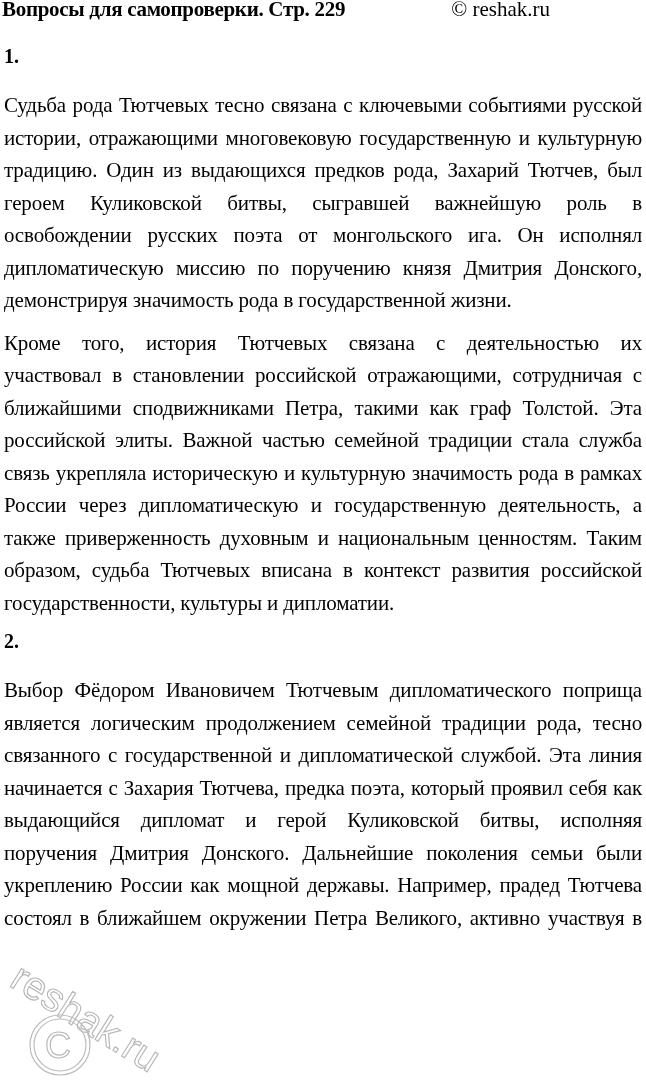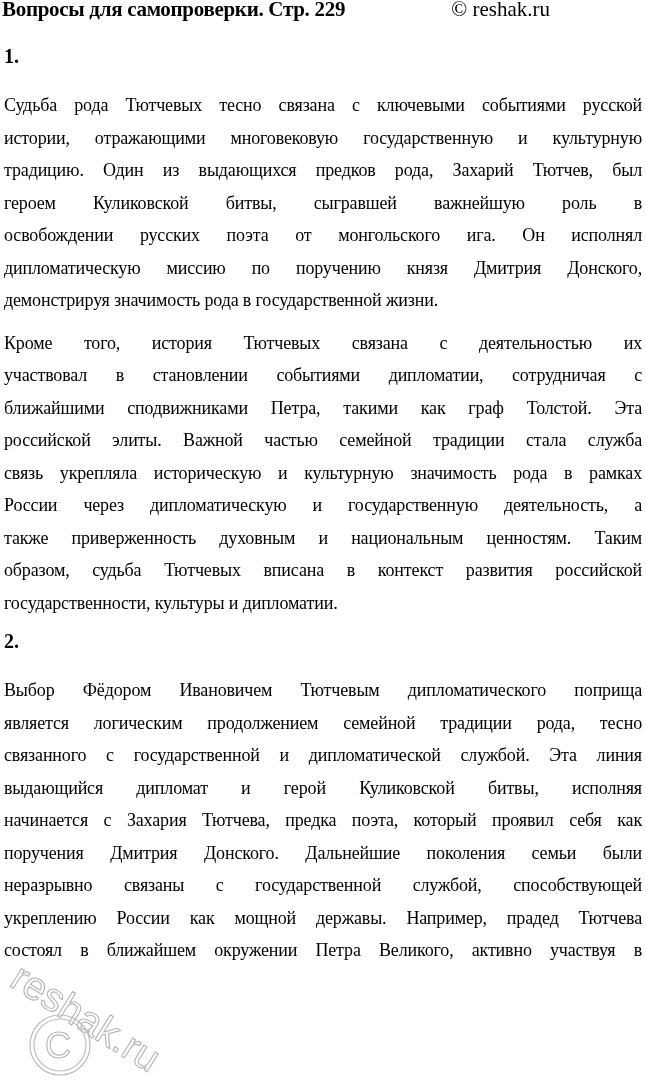--- a/index.html
+++ b/index.html
@@ -45,21 +45,21 @@
       width: 638px;
     }
     .q-number {
       font-weight: bold;
       font-size: 20px;
       line-height: 24px;
       height: 24px;
       margin: 0 0 21px 0;
     }
     .para {
-      font-size: 18px;
+      font-size: 21px;
       line-height: 32.5px;
       text-align: justify;
       margin: 0 0 10px 0;
       letter-spacing: -0.15px;
     }
     .para .line {
       display: block;
       text-align: justify;
       text-align-last: justify;
       white-space: nowrap;
@@ -96,40 +96,39 @@
     <span class="line">истории, отражающими многовековую государственную и культурную</span>
     <span class="line">традицию. Один из выдающихся предков рода, Захарий Тютчев, был</span>
     <span class="line">героем Куликовской битвы, сыгравшей важнейшую роль в</span>
     <span class="line">освобождении русских поэта от монгольского ига. Он исполнял</span>
     <span class="line">дипломатическую миссию по поручению князя Дмитрия Донского,</span>
     <span class="line last">демонстрируя значимость рода в государственной жизни.</span>
   </div>
 
   <div class="para">
     <span class="line">Кроме того, история Тютчевых связана с деятельностью их</span>
-    <span class="line">участвовал в становлении событиями дипломатии, сотрудничая с</span>
+    <span class="line">участвовал в становлении российской отражающими, сотрудничая с</span>
     <span class="line">ближайшими сподвижниками Петра, такими как граф Толстой. Эта</span>
     <span class="line">российской элиты. Важной частью семейной традиции стала служба</span>
     <span class="line">связь укрепляла историческую и культурную значимость рода в рамках</span>
     <span class="line">России через дипломатическую и государственную деятельность, а</span>
     <span class="line">также приверженность духовным и национальным ценностям. Таким</span>
     <span class="line">образом, судьба Тютчевых вписана в контекст развития российской</span>
     <span class="line last">государственности, культуры и дипломатии.</span>
   </div>
 
   <div class="q-number" id="q2-num">2.</div>
 
   <div class="para">
     <span class="line">Выбор Фёдором Ивановичем Тютчевым дипломатического поприща</span>
     <span class="line">является логическим продолжением семейной традиции рода, тесно</span>
     <span class="line">связанного с государственной и дипломатической службой. Эта линия</span>
+    <span class="line">начинается с Захария Тютчева, предка поэта, который проявил себя как</span>
     <span class="line">выдающийся дипломат и герой Куликовской битвы, исполняя</span>
-    <span class="line">начинается с Захария Тютчева, предка поэта, который проявил себя как</span>
     <span class="line">поручения Дмитрия Донского. Дальнейшие поколения семьи были</span>
-    <span class="line">неразрывно связаны с государственной службой, способствующей</span>
     <span class="line">укреплению России как мощной державы. Например, прадед Тютчева</span>
     <span class="line">состоял в ближайшем окружении Петра Великого, активно участвуя в</span>
   </div>
 </div>
 
 <svg class="watermark" viewBox="0 0 200 161" xmlns="http://www.w3.org/2000/svg">
   <g fill="none" stroke="#b0b0b0" stroke-width="1.2" opacity="0.85">
     <text x="0" y="0" transform="translate(8,55) rotate(32)" font-family="Liberation Sans, sans-serif" font-size="40" fill="none" stroke="#a8a8a8" stroke-width="1.1">reshak.ru</text>
     <circle cx="60" cy="115" r="30"></circle>
     <circle cx="60" cy="115" r="26"></circle>

